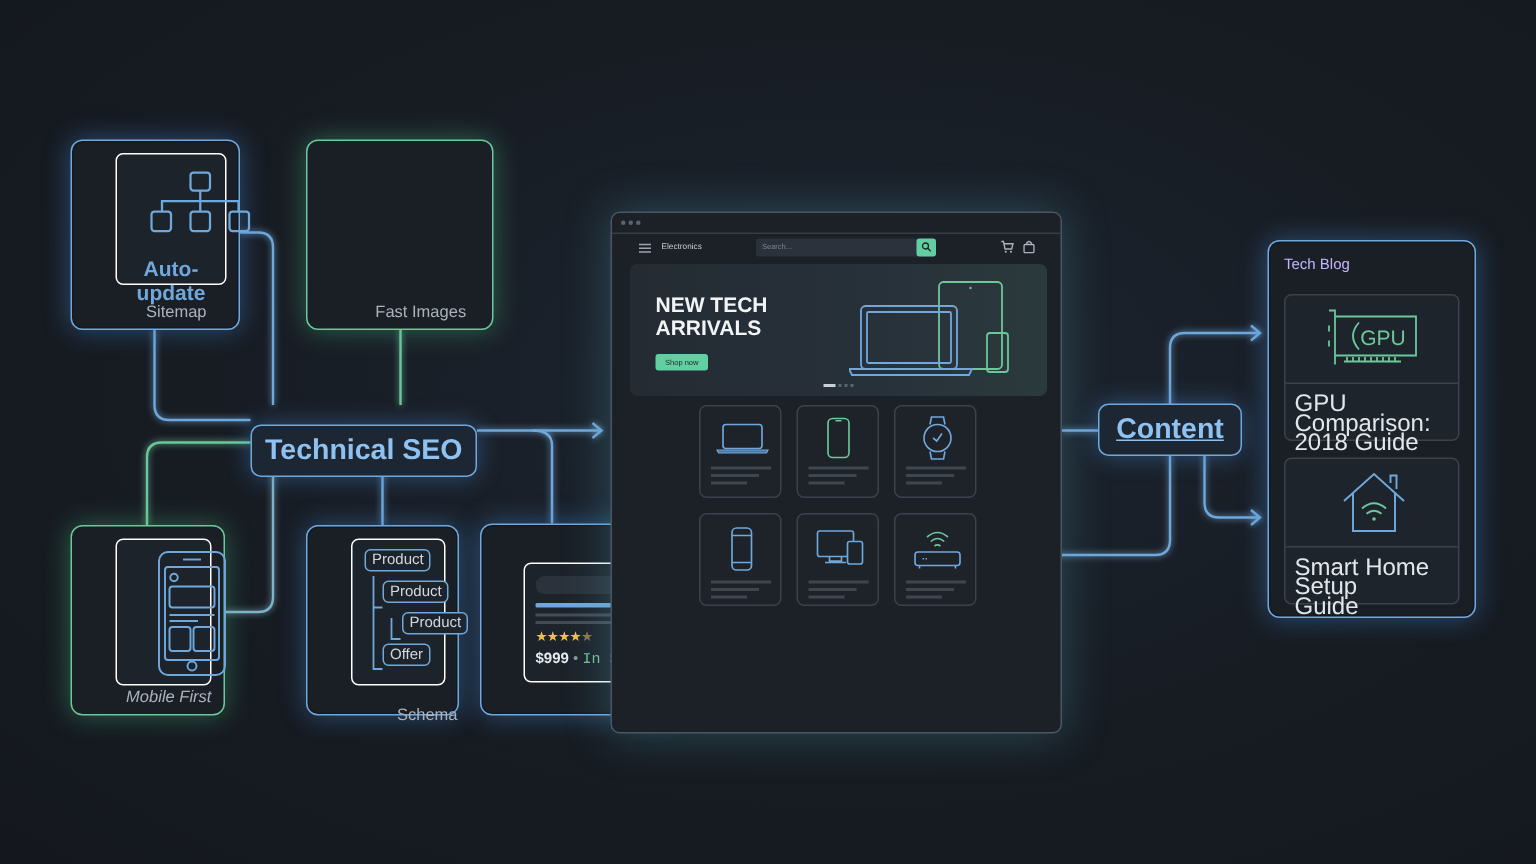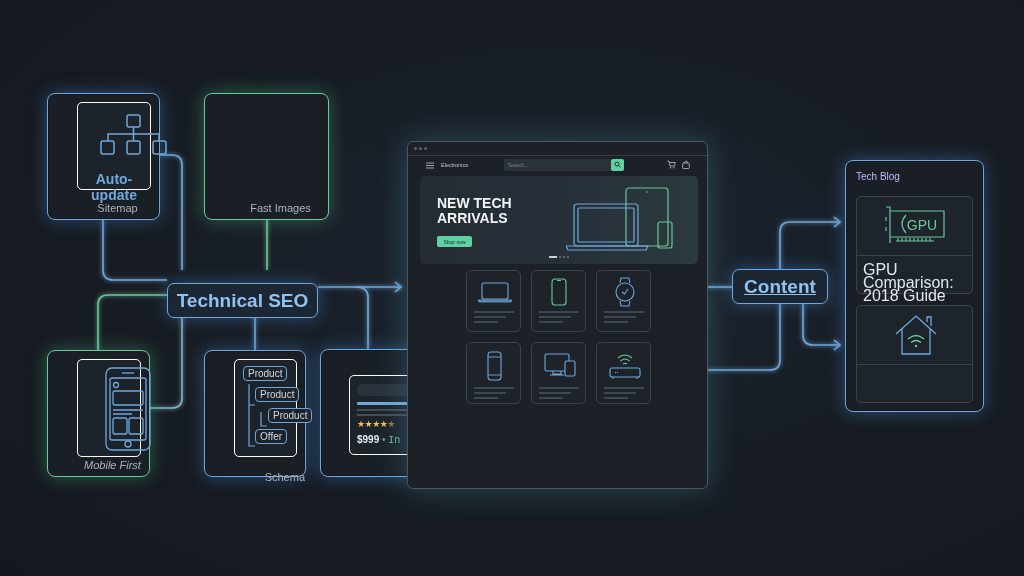--- a/index.html
+++ b/index.html
@@ -337,14 +337,18 @@
   </div>
   <div class="blog-card" style="left:10px;top:144px;width:117px;height:98px;">
     <svg class="abs" style="left:37px;top:8px;" width="44" height="42" viewBox="0 0 44 42">
       <g fill="none" stroke-width="1.3">
         <path d="M2 20 L22 2 L42 20 M8 15 V40 H36 V15 M33 8 V3 H37 V12" stroke="#6fa8dc"></path>
         <path d="M14 25 Q22 18 30 25 M17 28.5 Q22 24.5 27 28.5" stroke="#6cc79a"></path>
         <circle cx="22" cy="32" r="1.2" fill="#6cc79a" stroke="none"></circle>
       </g>
     </svg>
     <div class="abs" style="left:0;right:0;top:58px;border-top:1px solid #3a424d;"></div>
+    <div class="blog-title" style="top:66px;">
+      <div>Smart Home Setup</div>
+      <div>Guide</div>
+    </div>
   </div>
 </div>
 
 </body></html>

